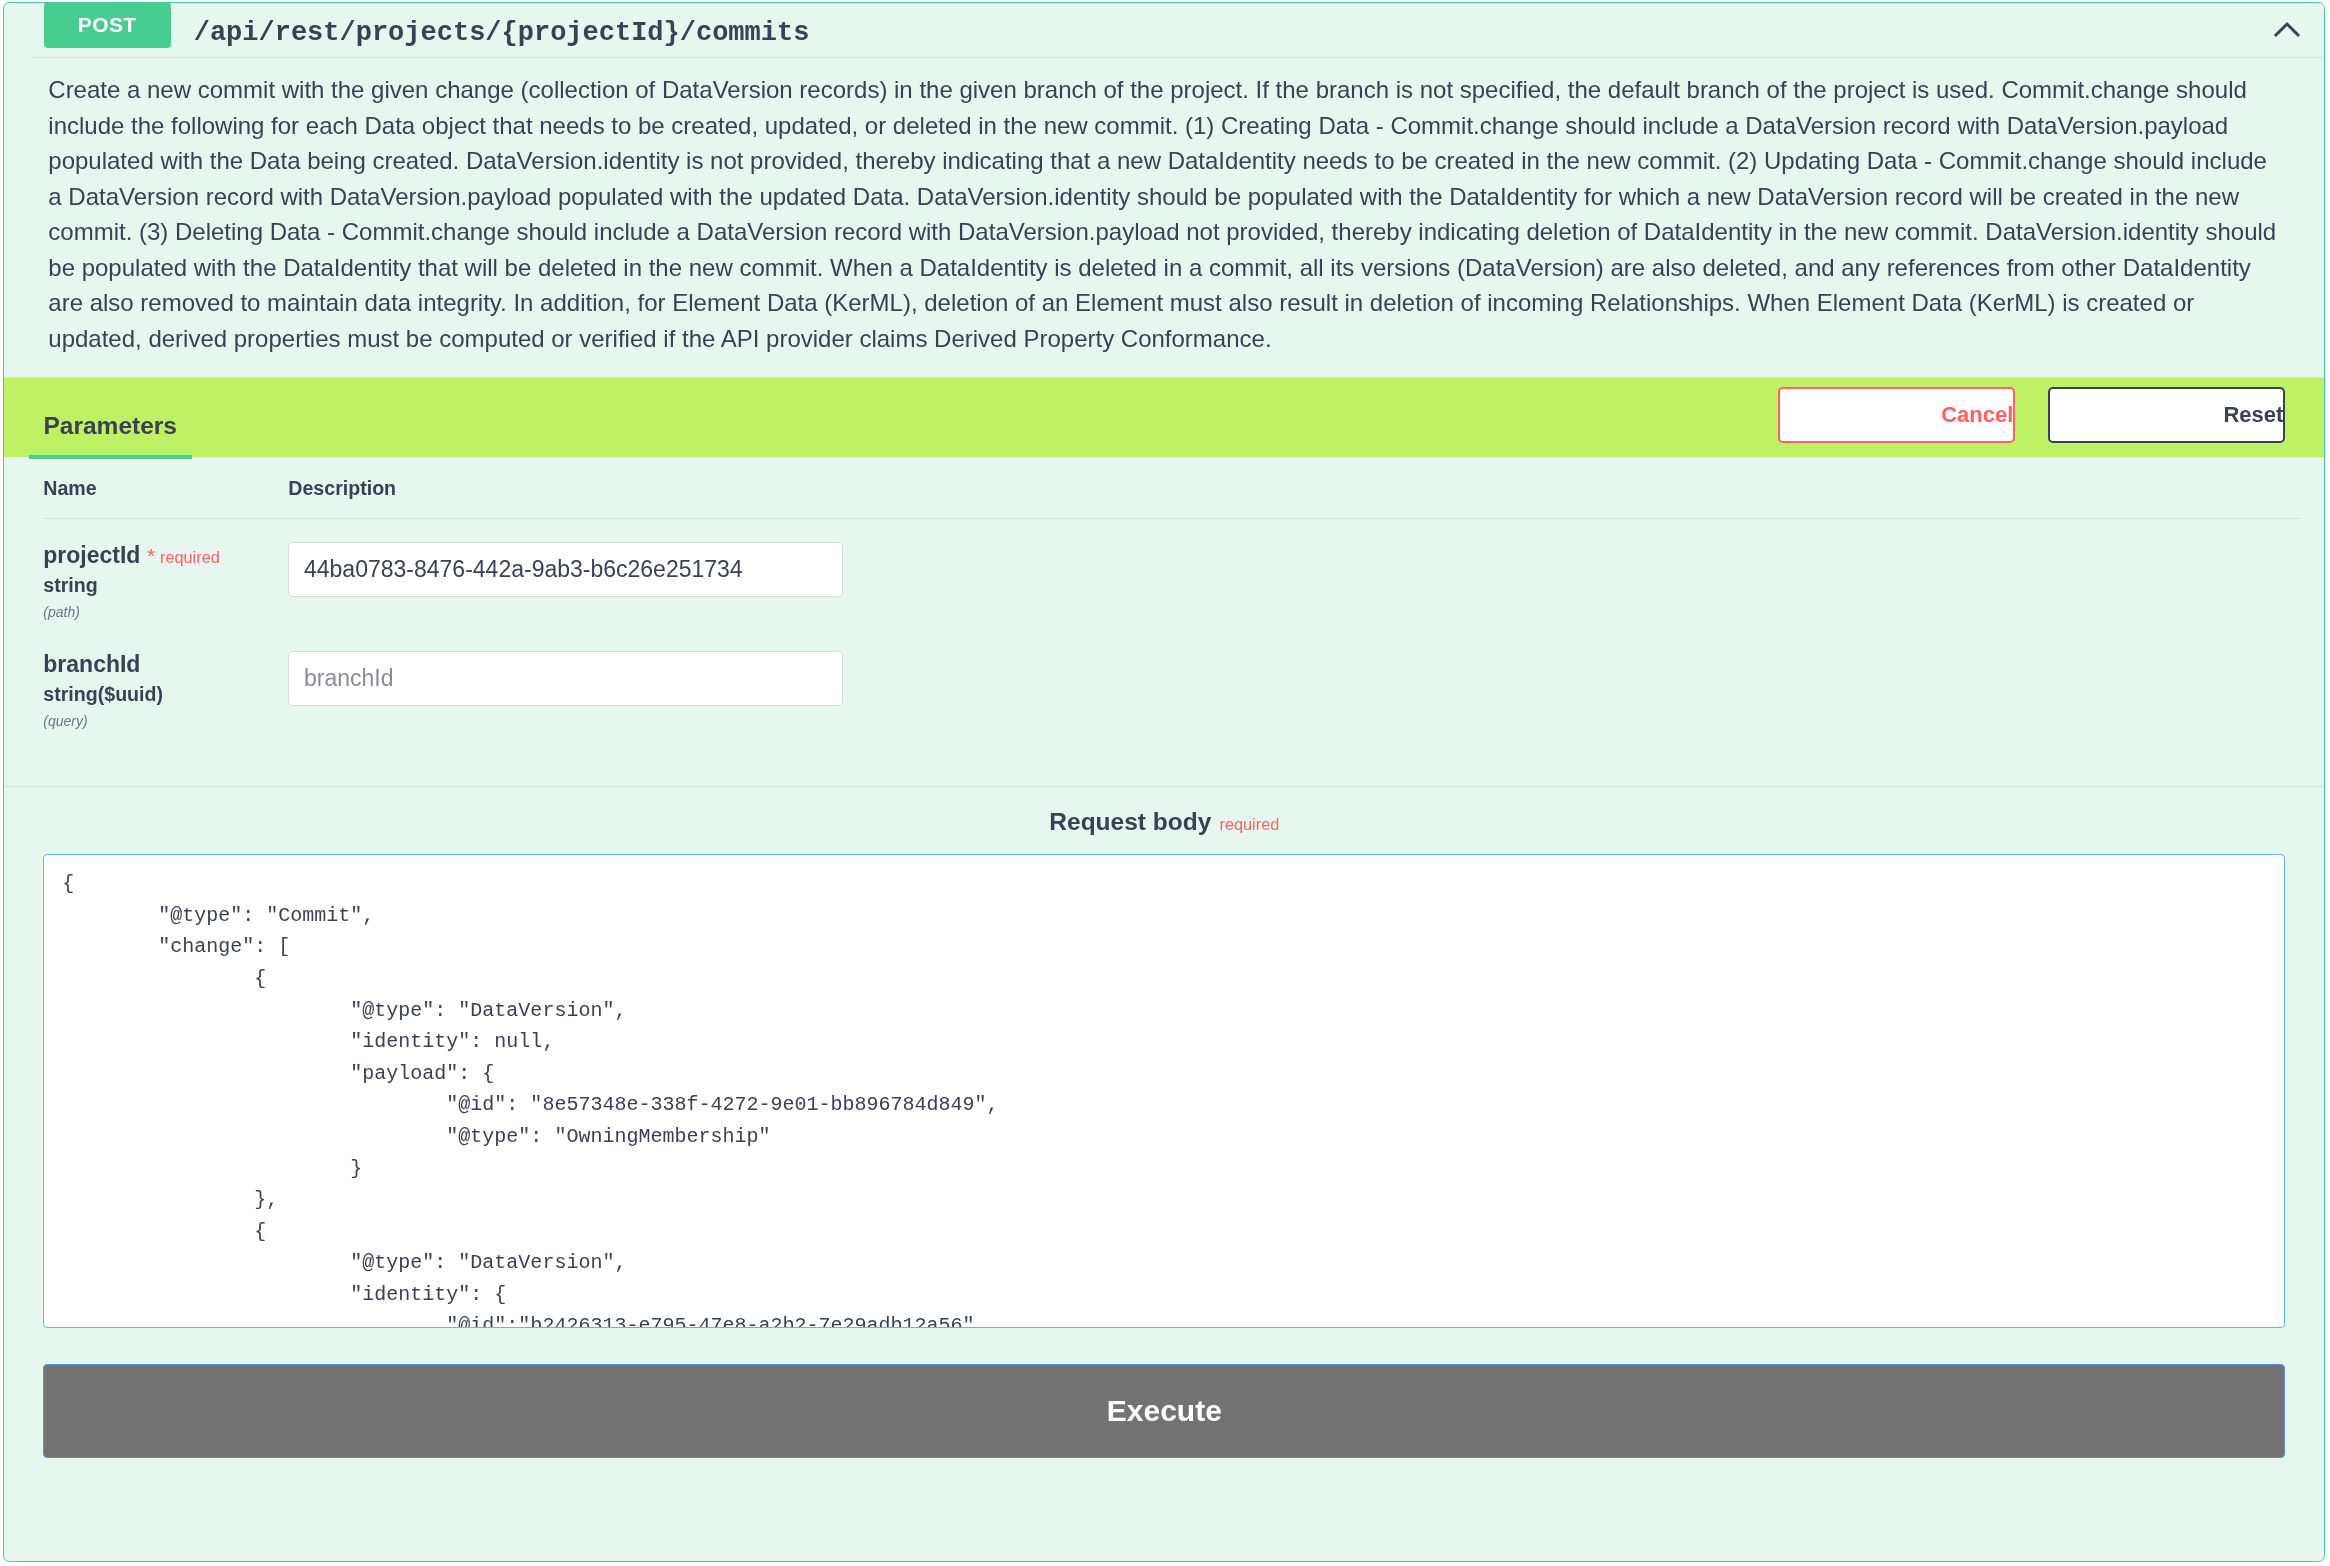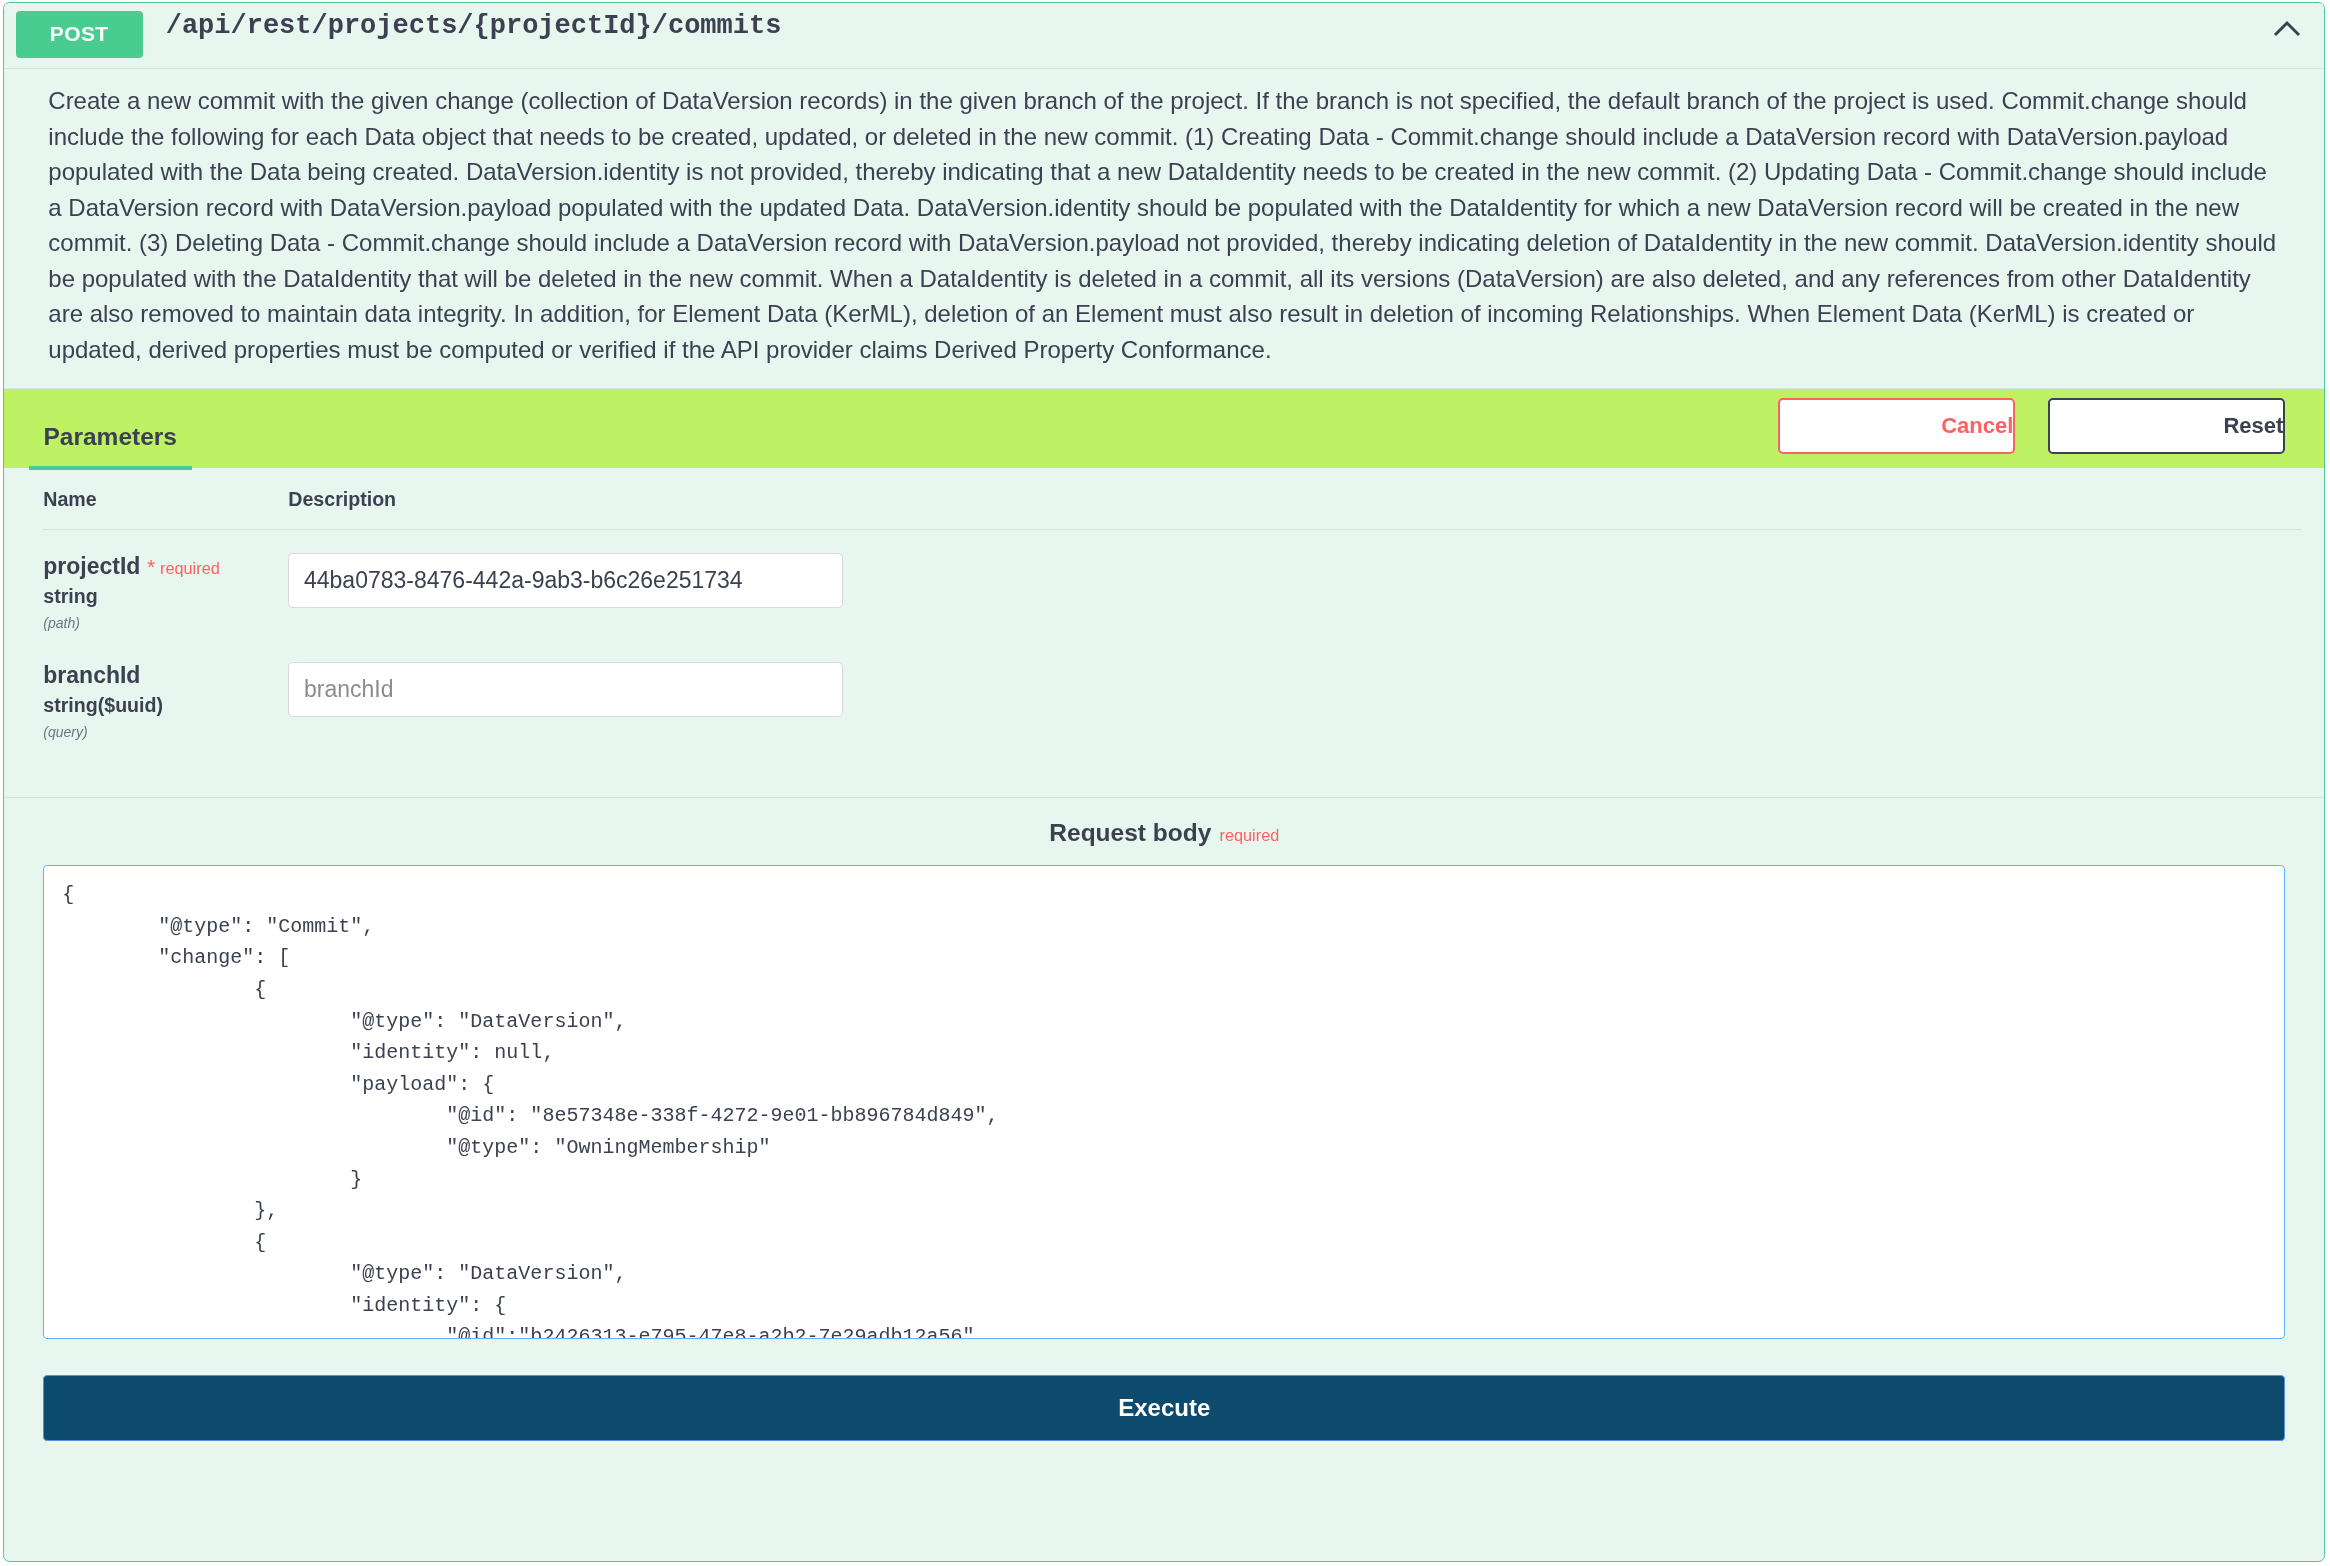--- a/index.html
+++ b/index.html
@@ -19,25 +19,26 @@
     border: 1.6px solid #49cc90;
     border-radius: 6.5px;
     background: #e8f6f0;
     width: 2322px;
     height: 1560px;
     overflow: hidden;
   }
   
   .op-summary {
     display: flex;
-    align-items: flex-start;
+    align-items: flex-end;
     padding: 8.2px 14.7px 8.2px 11.4px;
     background: #e8f6f0;
-    height: 66px;
+    height: 55px;
     border-bottom: 0.8px solid #c9e7db;
+    margin-left: 28px;
   }
   .method-badge {
     background: #49cc90;
     color: #fff;
     font-size: 21px;
     font-weight: bold;
     text-align: center;
     border-radius: 4.1px;
     min-width: 127px;
     padding: 11.4px 0;
@@ -188,26 +189,26 @@
     color: #3b4151;
     padding: 13px 18px;
     resize: none;
     outline: none;
     white-space: pre;
     overflow: hidden;
   }
   .execute-wrap { padding: 33px 39px 0 39px; background: #e8f6f0; }
   .execute-btn {
     width: 100%;
-    background: #0c4a6e;
+    background: #737373;
     border: 1.6px solid #5b8fd6;
     color: #fff;
-    font-size: 24px;
-    font-weight: bold;
-    padding: 18px 0;
+    font-size: 30px;
+    font-weight: bold;
+    padding: 29px 0;
     border-radius: 4.1px;
     cursor: pointer;
     text-align: center;
   }
 </style>
 </head>
 <body>
 
 <div class="opblock">
 

